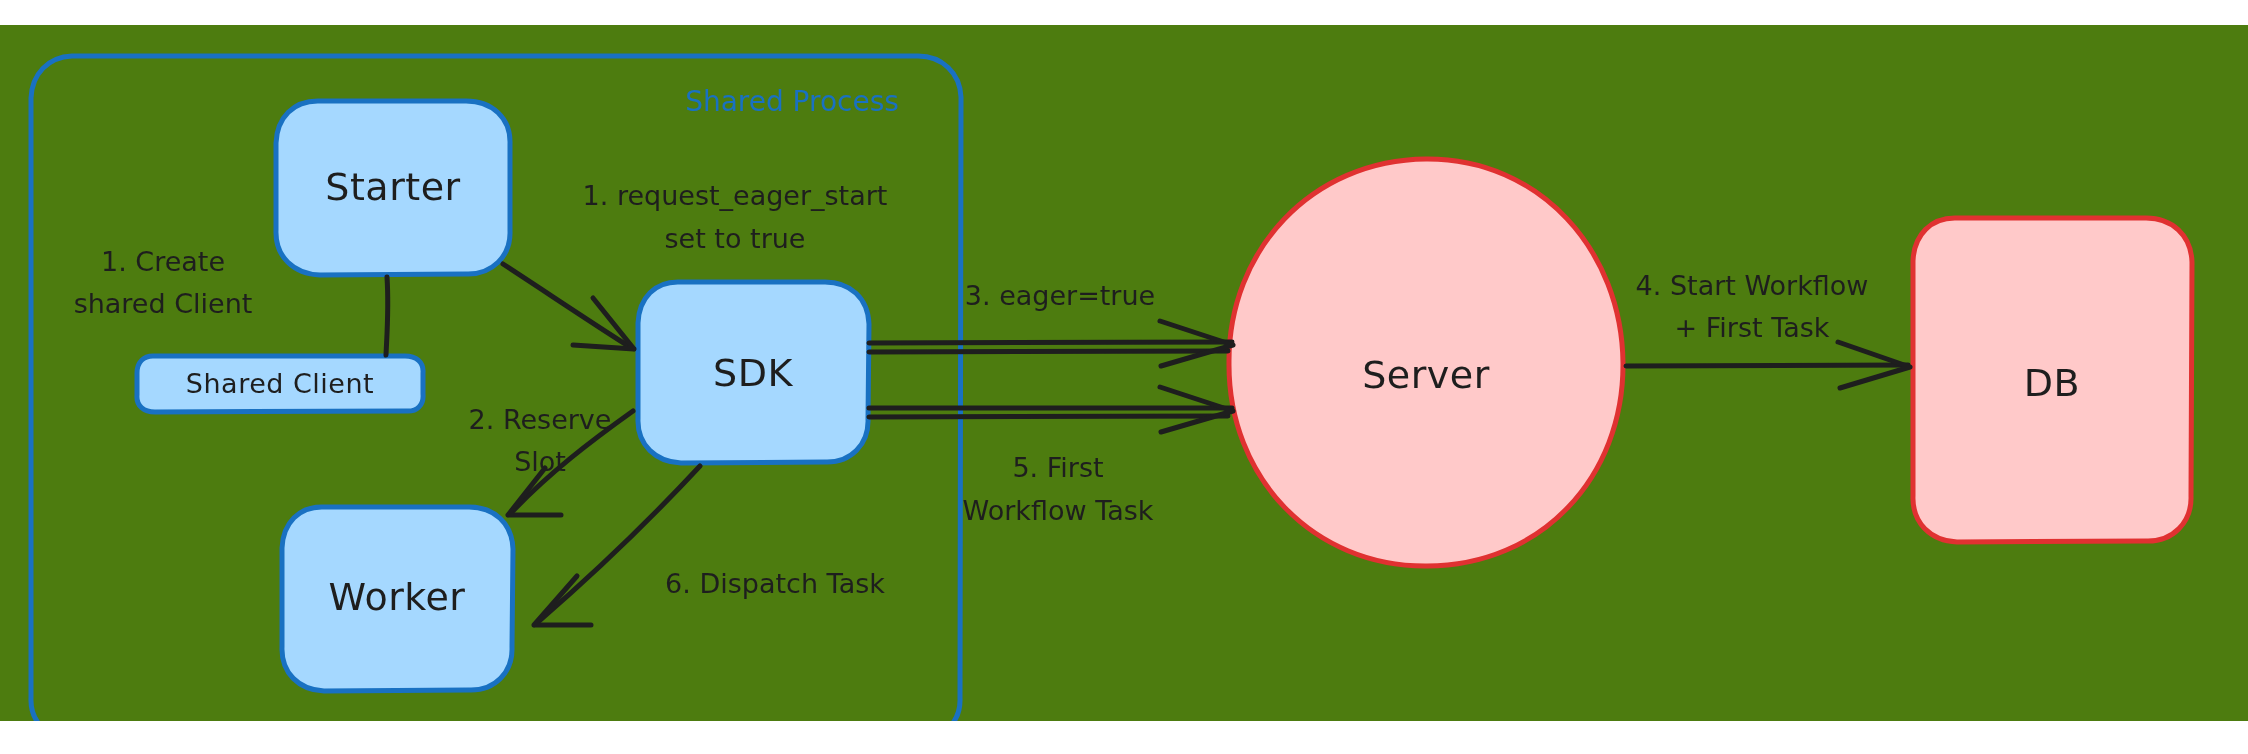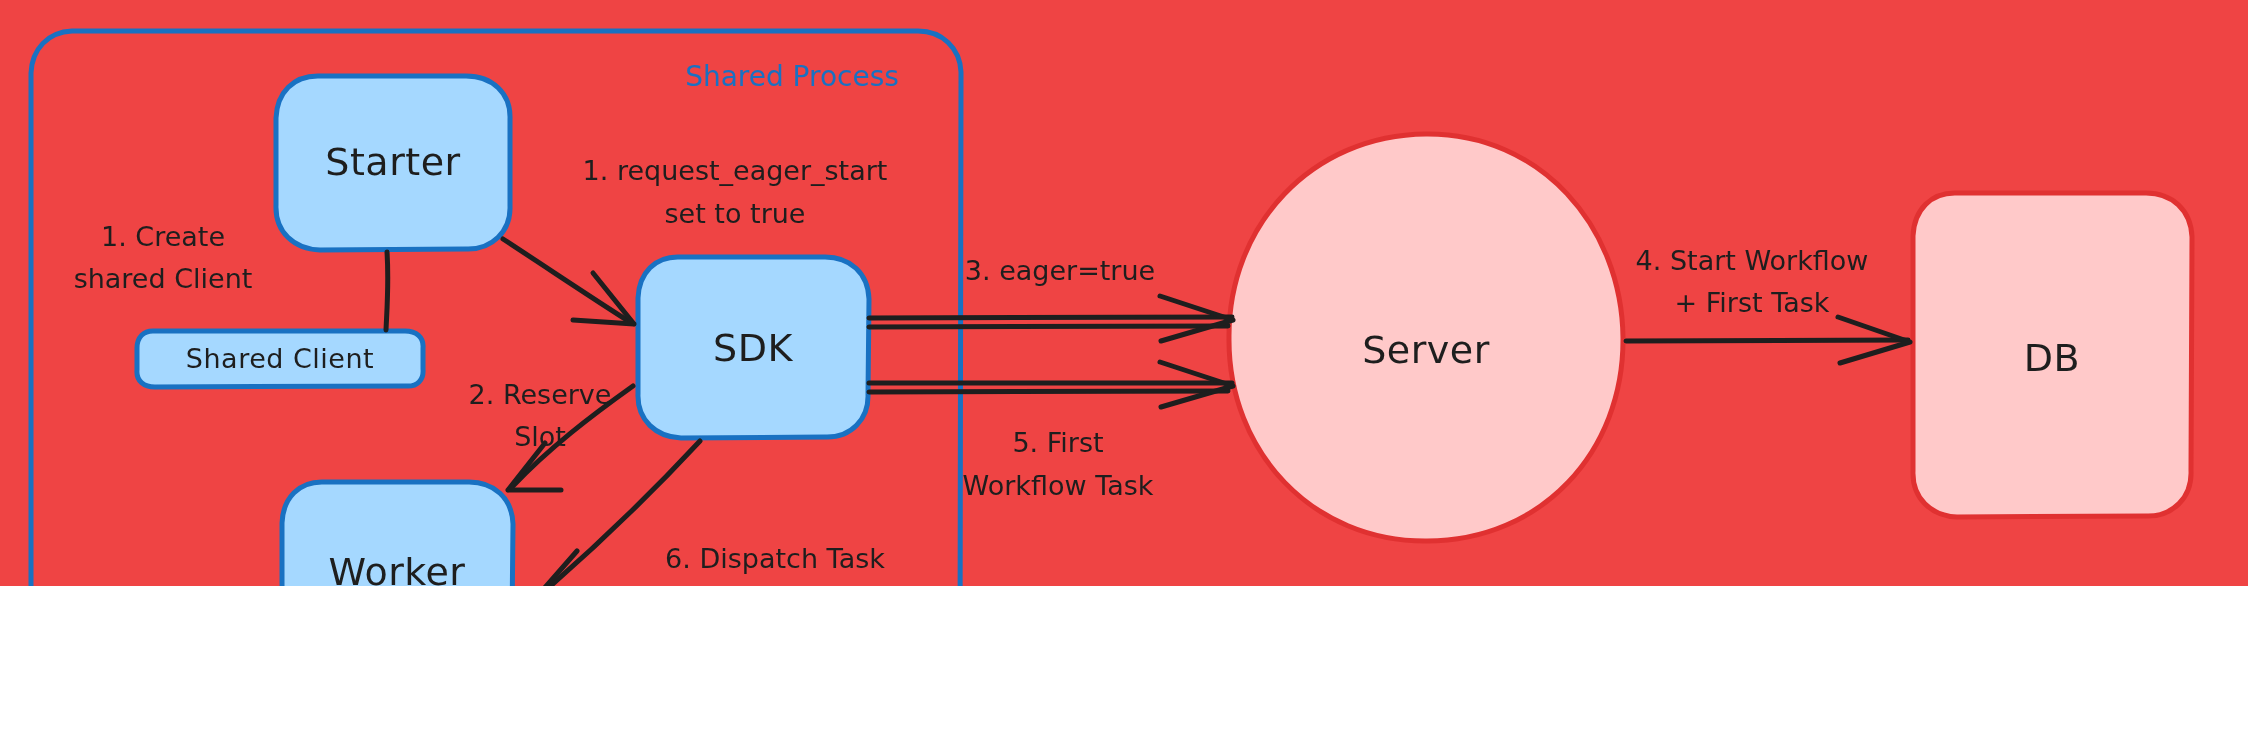--- a/index.html
+++ b/index.html
@@ -7,23 +7,24 @@
     margin: 0;
     padding: 0;
     background: #ffffff;
   }
   body {
     font-family: "DejaVu Sans", sans-serif;
   }
   #canvas-root {
     position: relative;
     width: 2248px;
-    height: 586px;
-    background: #ef4444;
+    height: 696px;
+    background: #4d7c0f;
     overflow: hidden;
+    margin-top: 25px;
   }
   svg.diagram {
     display: block;
     width: 2248px;
     height: 754px;
   }
   .node-label {
     font-family: "DejaVu Sans", sans-serif;
     font-size: 38px;
     fill: #1e1e1e;

